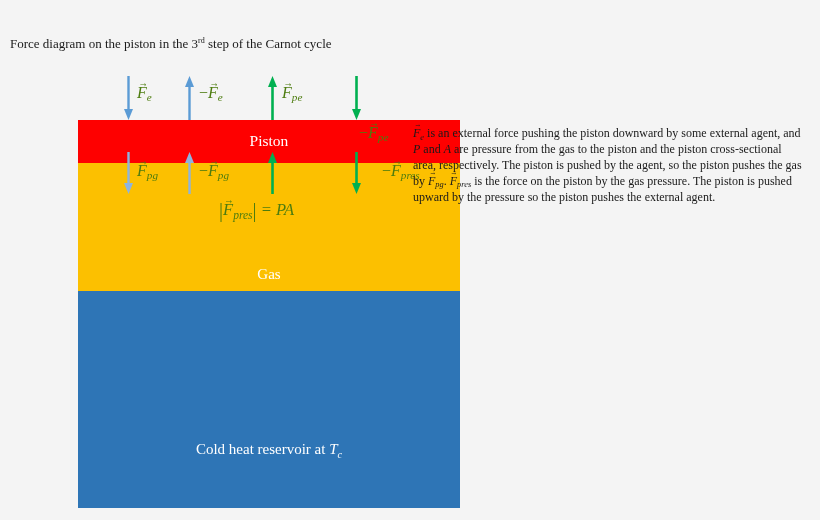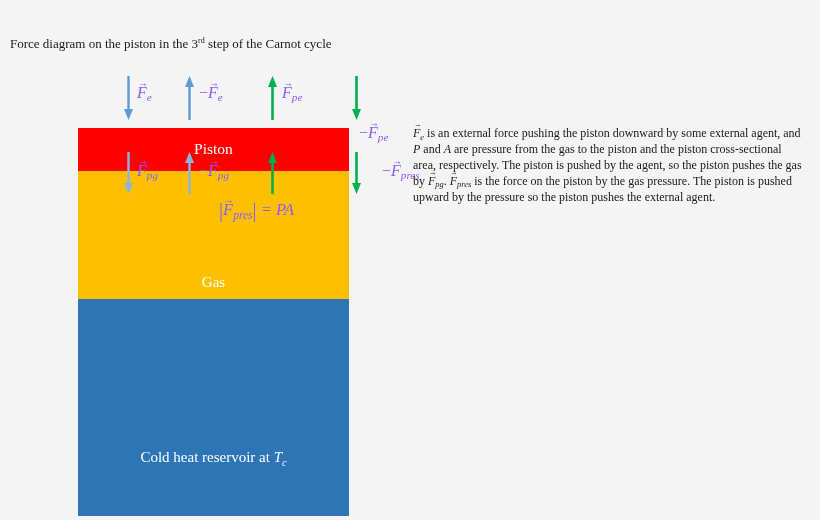--- a/index.html
+++ b/index.html
@@ -10,21 +10,21 @@
     color:#1a1a1a;
   }
 
   .title{
     position:absolute;left:10px;top:36px;
     font-size:13px;line-height:1.2;white-space:nowrap;
   }
   .title sup{font-size:0.62em;vertical-align:super;line-height:0;}
 
   
-  .stack{position:absolute;left:78px;top:128px;width:271px;height:388px;}
+  .stack{position:absolute;left:78px;top:120px;width:382px;height:388px;}
   .band{position:absolute;left:0;width:100%;}
   .band-piston{top:0;height:43px;background:#fe0000;}
   .band-gas{top:43px;height:128px;background:#fcc000;}
   .band-res{top:171px;height:217px;background:#2e75b6;}
 
   .band-label{
     position:absolute;left:0;width:100%;text-align:center;
     color:#ffffff;font-size:15.5px;line-height:1;
   }
   .piston-label{top:13px;}
@@ -34,21 +34,21 @@
   .res-label sub{font-size:0.68em;font-style:italic;vertical-align:sub;line-height:0;}
 
   
   .arrow{position:absolute;width:11px;}
   .arrow svg{display:block;width:11px;height:100%;overflow:visible;}
 
   
   .vlabel{
     position:absolute;white-space:nowrap;
     font-family:"Liberation Serif","DejaVu Serif",serif;
-    font-size:16px;color:#8b5cf6;line-height:1;
+    font-size:16px;color:#4d7c0f;line-height:1;
   }
   .vec{position:relative;display:inline-block;font-style:italic;}
   .vec::after{
     content:"\2192";
     position:absolute;left:50%;top:-0.68em;
     transform:translateX(-42%) scaleX(0.78);
     font-style:normal;font-size:0.76em;line-height:1;
   }
   .vlabel sub{font-size:0.70em;font-style:italic;vertical-align:baseline;
               position:relative;top:0.30em;line-height:0;}

